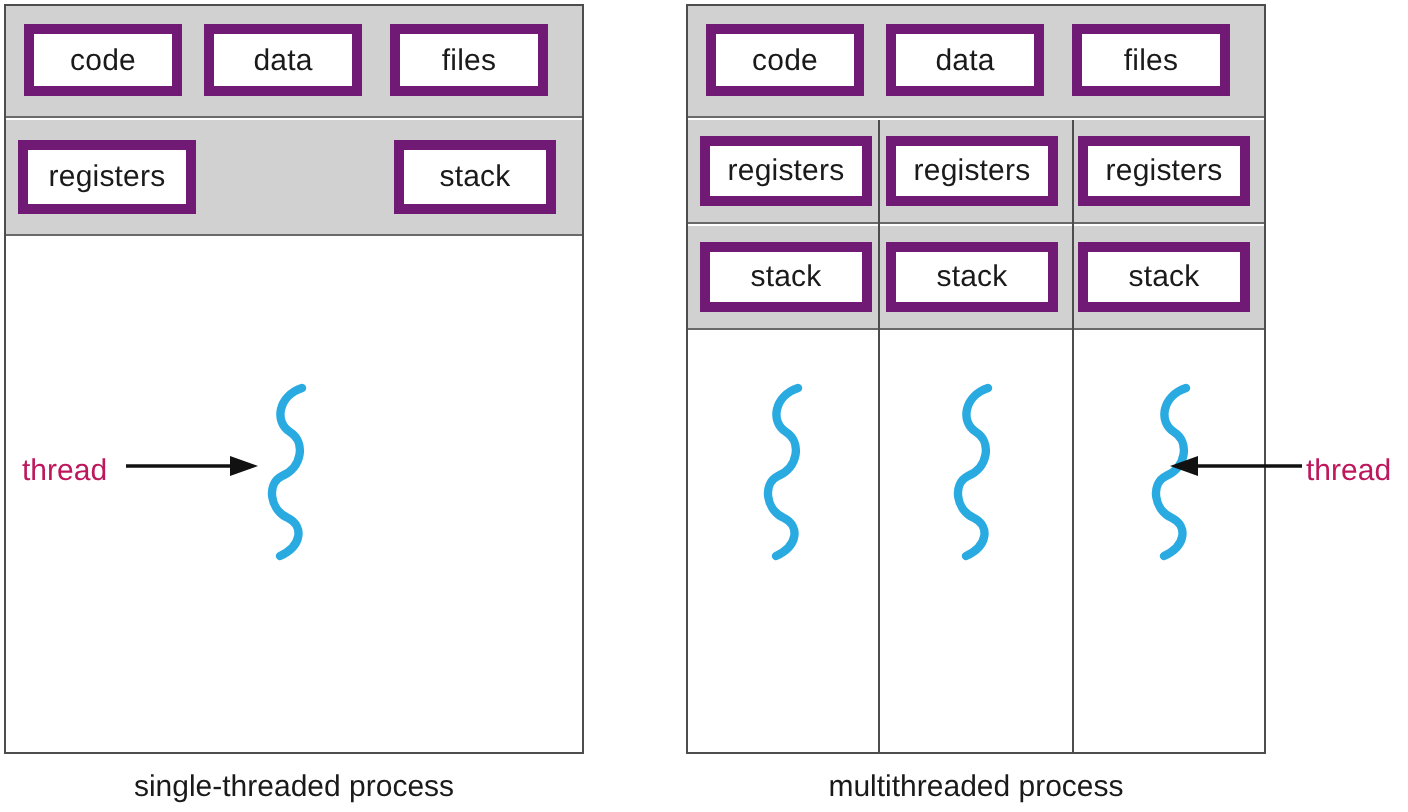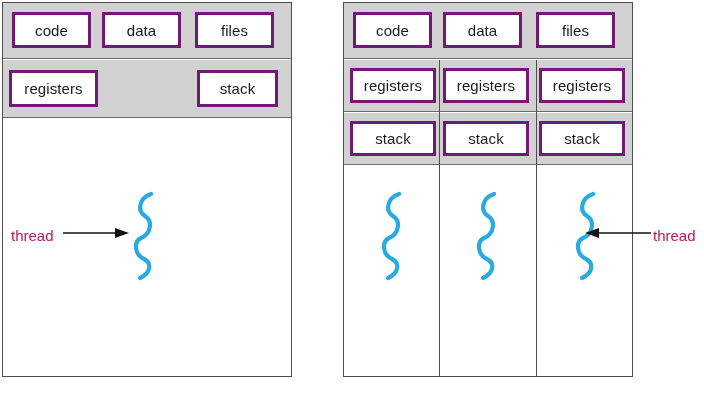--- a/index.html
+++ b/index.html
@@ -39,21 +39,21 @@
     box-sizing: border-box;
     background: #d1d1d1;
     border-bottom: 1px solid #6a6a6a;
   }
 
   
   .cell {
     position: absolute;
     box-sizing: border-box;
     background: #ffffff;
-    border: 3px solid #701a75;
+    border: 5px solid #701a75;
     display: flex;
     align-items: center;
     justify-content: center;
     font-size: 15px;
     color: #1a1a1a;
     line-height: 1;
     letter-spacing: 0.1px;
   }
 
   
@@ -168,14 +168,16 @@
   </div>
 
   <div class="annot-arrow" style="left:585px; top:226px;">
     <svg width="66" height="14" viewBox="0 0 66 14">
       <line x1="10" y1="7" x2="66" y2="7" stroke="#111111" stroke-width="1.7"></line>
       <polygon points="0,7 14,2 14,12" fill="#111111"></polygon>
     </svg>
   </div>
   <div class="annot-label" style="left:653px; top:228px;">thread</div>
 
+  <div class="caption" style="left:2px; top:386px; width:290px;">single-threaded process</div>
+  <div class="caption" style="left:343px; top:386px; width:290px;">multithreaded process</div>
 
 </div>
 
 </body></html>

